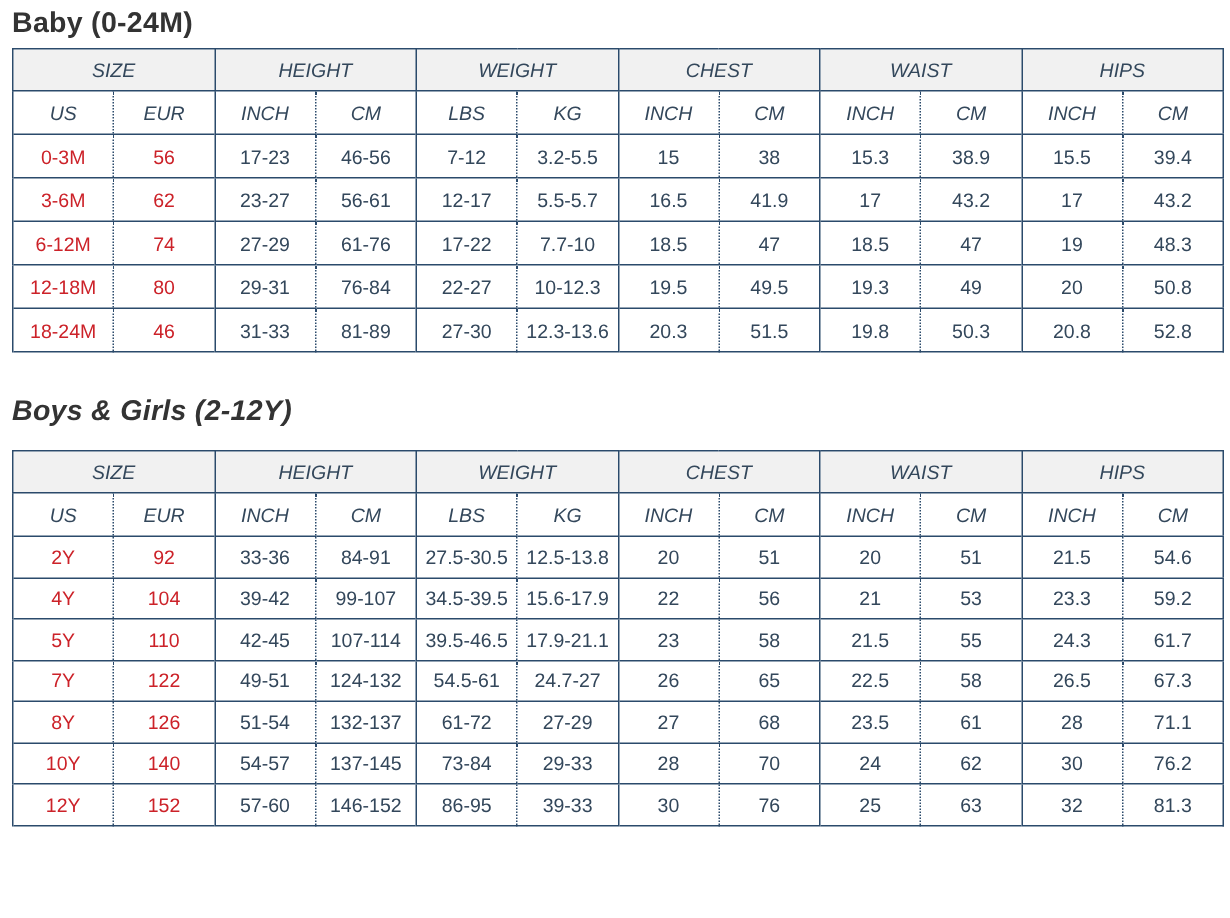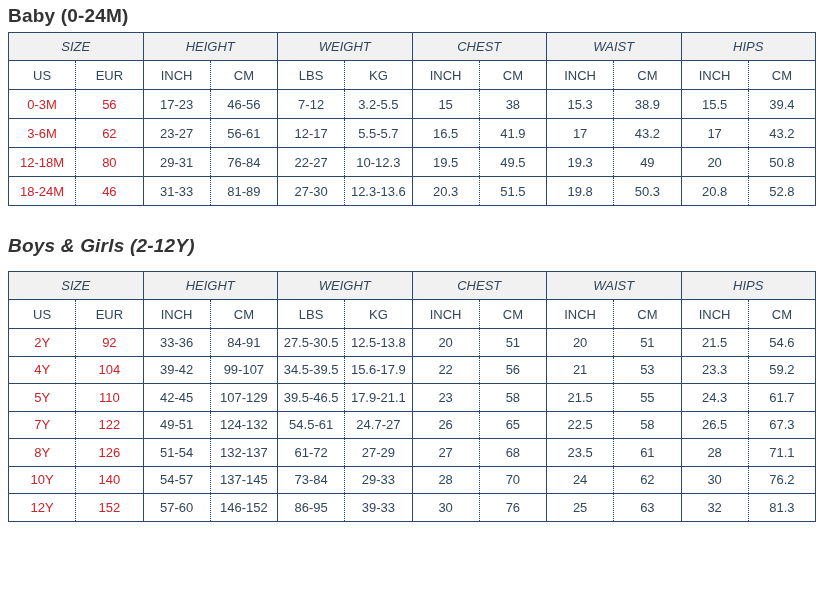--- a/index.html
+++ b/index.html
@@ -47,20 +47,21 @@
   tr.group-row {
     height: 28px;
     font-style: italic;
   }
   tr.group-row th {
     background: var(--header-bg, #f1f1f1);
     border: 1px solid var(--border, #2b4a6b);
   }
   tr.sub-row {
     height: 29px;
+    font-style: italic;
   }
   tbody tr {
     height: 29px;
     border-top: 1px solid var(--border, #2b4a6b);
   }
   table.t1 tbody tr {
     height: 27.5px;
   }
   tr.sub-row th, tbody td {
     border-top: 1px solid var(--border, #2b4a6b);
@@ -130,20 +131,34 @@
             <td class="solid">12-17</td>
             <td class="dot">5.5-5.7</td>
             <td class="solid">16.5</td>
             <td class="dot">41.9</td>
             <td class="solid">17</td>
             <td class="dot">43.2</td>
             <td class="solid">17</td>
             <td class="dot">43.2</td>
           </tr>
           <tr>
+            <td class="solid red">6-12M</td>
+            <td class="dot red">74</td>
+            <td class="solid">27-29</td>
+            <td class="dot">61-76</td>
+            <td class="solid">17-22</td>
+            <td class="dot">7.7-10</td>
+            <td class="solid">18.5</td>
+            <td class="dot">47</td>
+            <td class="solid">18.5</td>
+            <td class="dot">47</td>
+            <td class="solid">19</td>
+            <td class="dot">48.3</td>
+          </tr>
+          <tr>
             <td class="solid red">12-18M</td>
             <td class="dot red">80</td>
             <td class="solid">29-31</td>
             <td class="dot">76-84</td>
             <td class="solid">22-27</td>
             <td class="dot">10-12.3</td>
             <td class="solid">19.5</td>
             <td class="dot">49.5</td>
             <td class="solid">19.3</td>
             <td class="dot">49</td>
@@ -220,21 +235,21 @@
             <td class="dot">56</td>
             <td class="solid">21</td>
             <td class="dot">53</td>
             <td class="solid">23.3</td>
             <td class="dot">59.2</td>
           </tr>
           <tr>
             <td class="solid red">5Y</td>
             <td class="dot red">110</td>
             <td class="solid">42-45</td>
-            <td class="dot">107-129</td>
+            <td class="dot">107-114</td>
             <td class="solid">39.5-46.5</td>
             <td class="dot">17.9-21.1</td>
             <td class="solid">23</td>
             <td class="dot">58</td>
             <td class="solid">21.5</td>
             <td class="dot">55</td>
             <td class="solid">24.3</td>
             <td class="dot">61.7</td>
           </tr>
           <tr>

